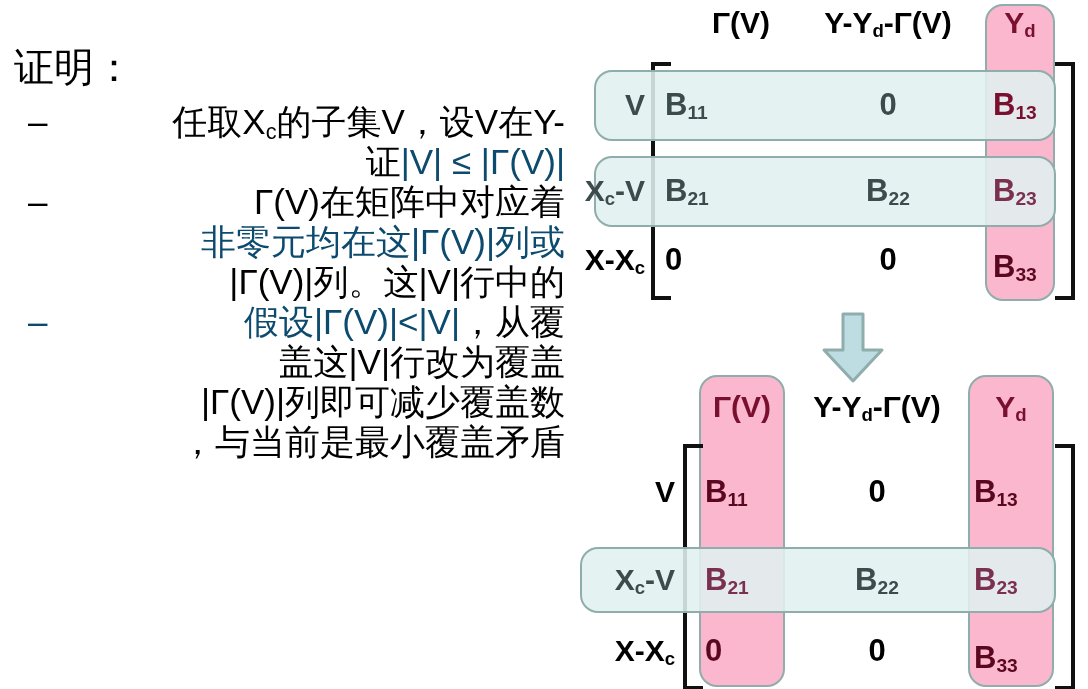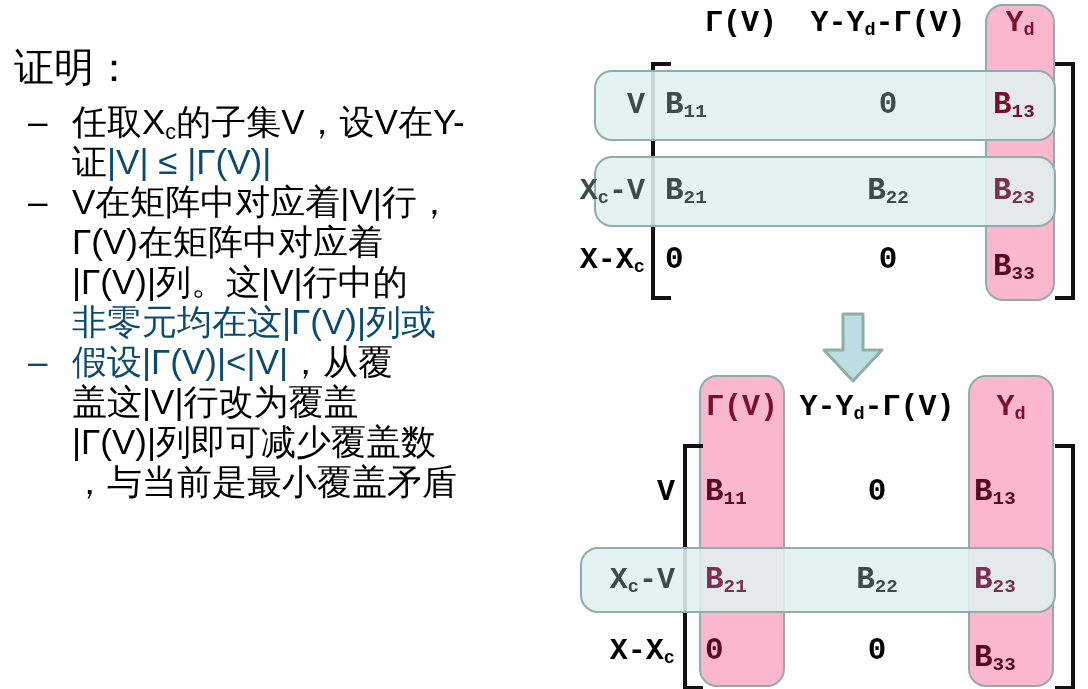--- a/index.html
+++ b/index.html
@@ -28,24 +28,24 @@
     padding-left:72px;
     margin-bottom:0px;
   }
   .bullet .dash{
     position:absolute;left:28px;top:0px;
     font-size:35px;line-height:40px;
   }
   .red{color:#0c4a6e;}
   .blk{color:#000000;}
   sub{font-size:0.62em;vertical-align:-0.22em;line-height:0;}
-  .ln{display:block;white-space:nowrap;}
-
-  
-  .matrix{position:absolute;font-family:Liberation Mono, monospace;}
+  .ln{display:block;white-space:nowrap;text-align:right;}
+
+  
+  .matrix{position:absolute;}
   .hdr{
     position:absolute;
     font-size:30px;font-weight:bold;color:#000;
     white-space:nowrap;line-height:34px;
   }
   .rowlbl{
     position:absolute;
     font-size:30px;font-weight:bold;color:#000;
     white-space:nowrap;line-height:34px;text-align:right;
   }
@@ -80,24 +80,23 @@
   <div class="textpane">
     <div class="title">证明：</div>
     <div class="bullets" id="bullets">
         <div class="bullet">
           <span class="dash">–</span>
           <span class="ln"><span class="blk">任取X</span><sub class="blk">c</sub><span class="blk">的子集V，设V在Y-</span></span>
           <span class="ln"><span class="blk">证</span><span class="red">|V| ≤ |Γ(V)|</span></span>
         </div>
         <div class="bullet">
           <span class="dash">–</span>
-          <span class="ln"><span class="blk">V在矩阵中对应着|V|行，</span></span>
           <span class="ln"><span class="blk">Γ(V)在矩阵中对应着</span></span>
+          <span class="ln"><span class="red">非零元均在这|Γ(V)|列或</span></span>
           <span class="ln"><span class="blk">|Γ(V)|列。这|V|行中的</span></span>
-          <span class="ln"><span class="red">非零元均在这|Γ(V)|列或</span></span>
         </div>
         <div class="bullet">
           <span class="dash red">–</span>
           <span class="ln"><span class="red">假设|Γ(V)|&lt;|V|</span><span class="blk">，从覆</span></span>
           <span class="ln"><span class="blk">盖这|V|行改为覆盖</span></span>
           <span class="ln"><span class="blk">|Γ(V)|列即可减少覆盖数</span></span>
           <span class="ln"><span class="blk">，与当前是最小覆盖矛盾</span></span>
         </div>
       </div>
   </div>

